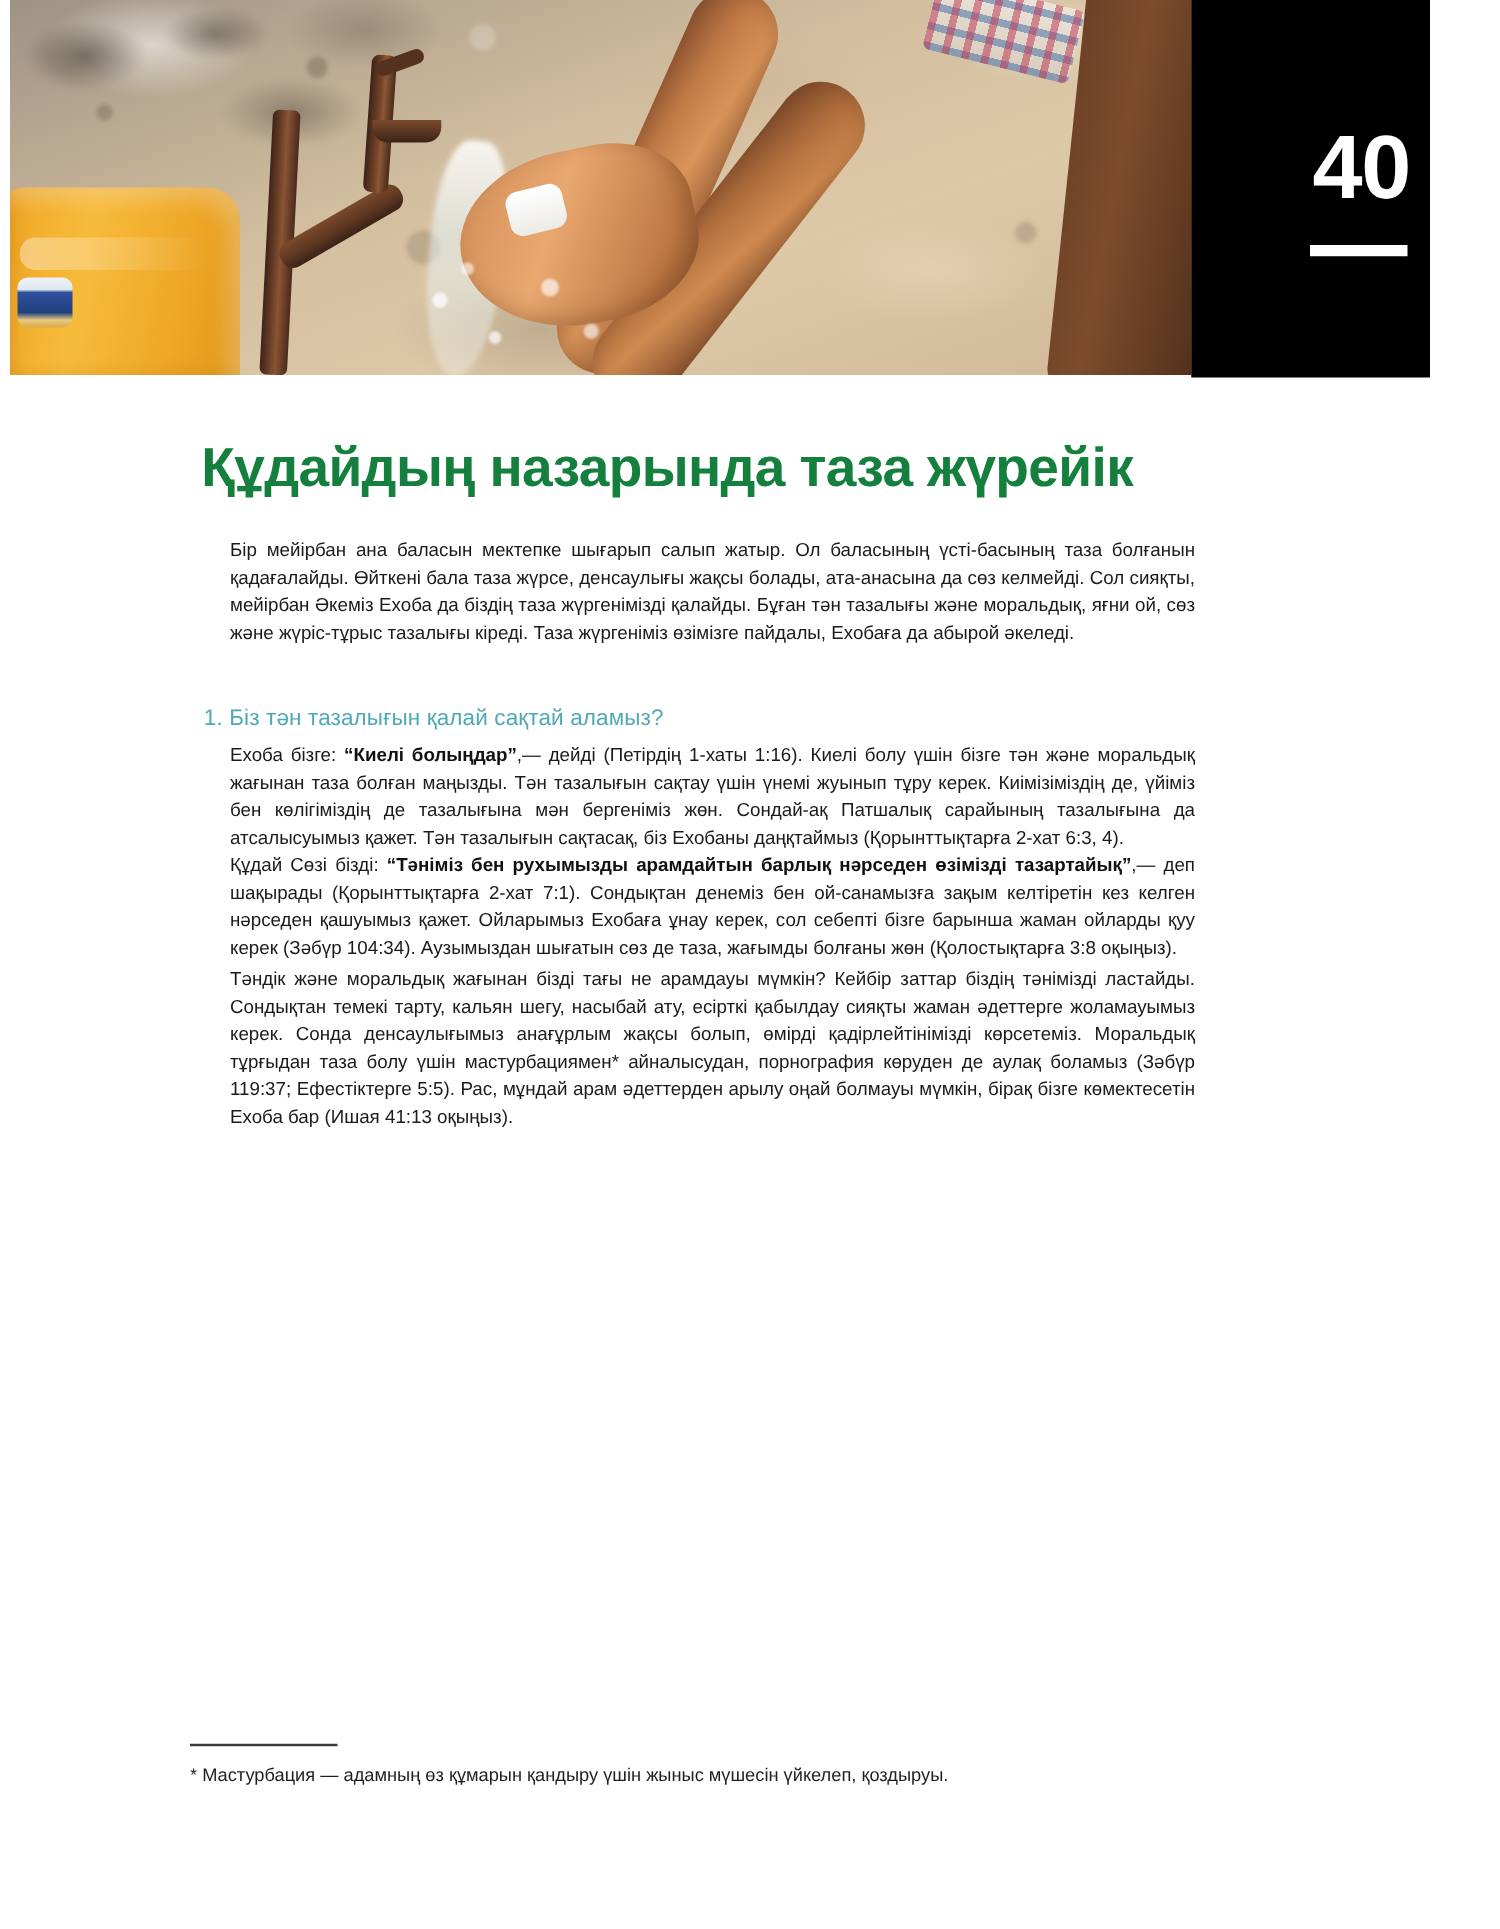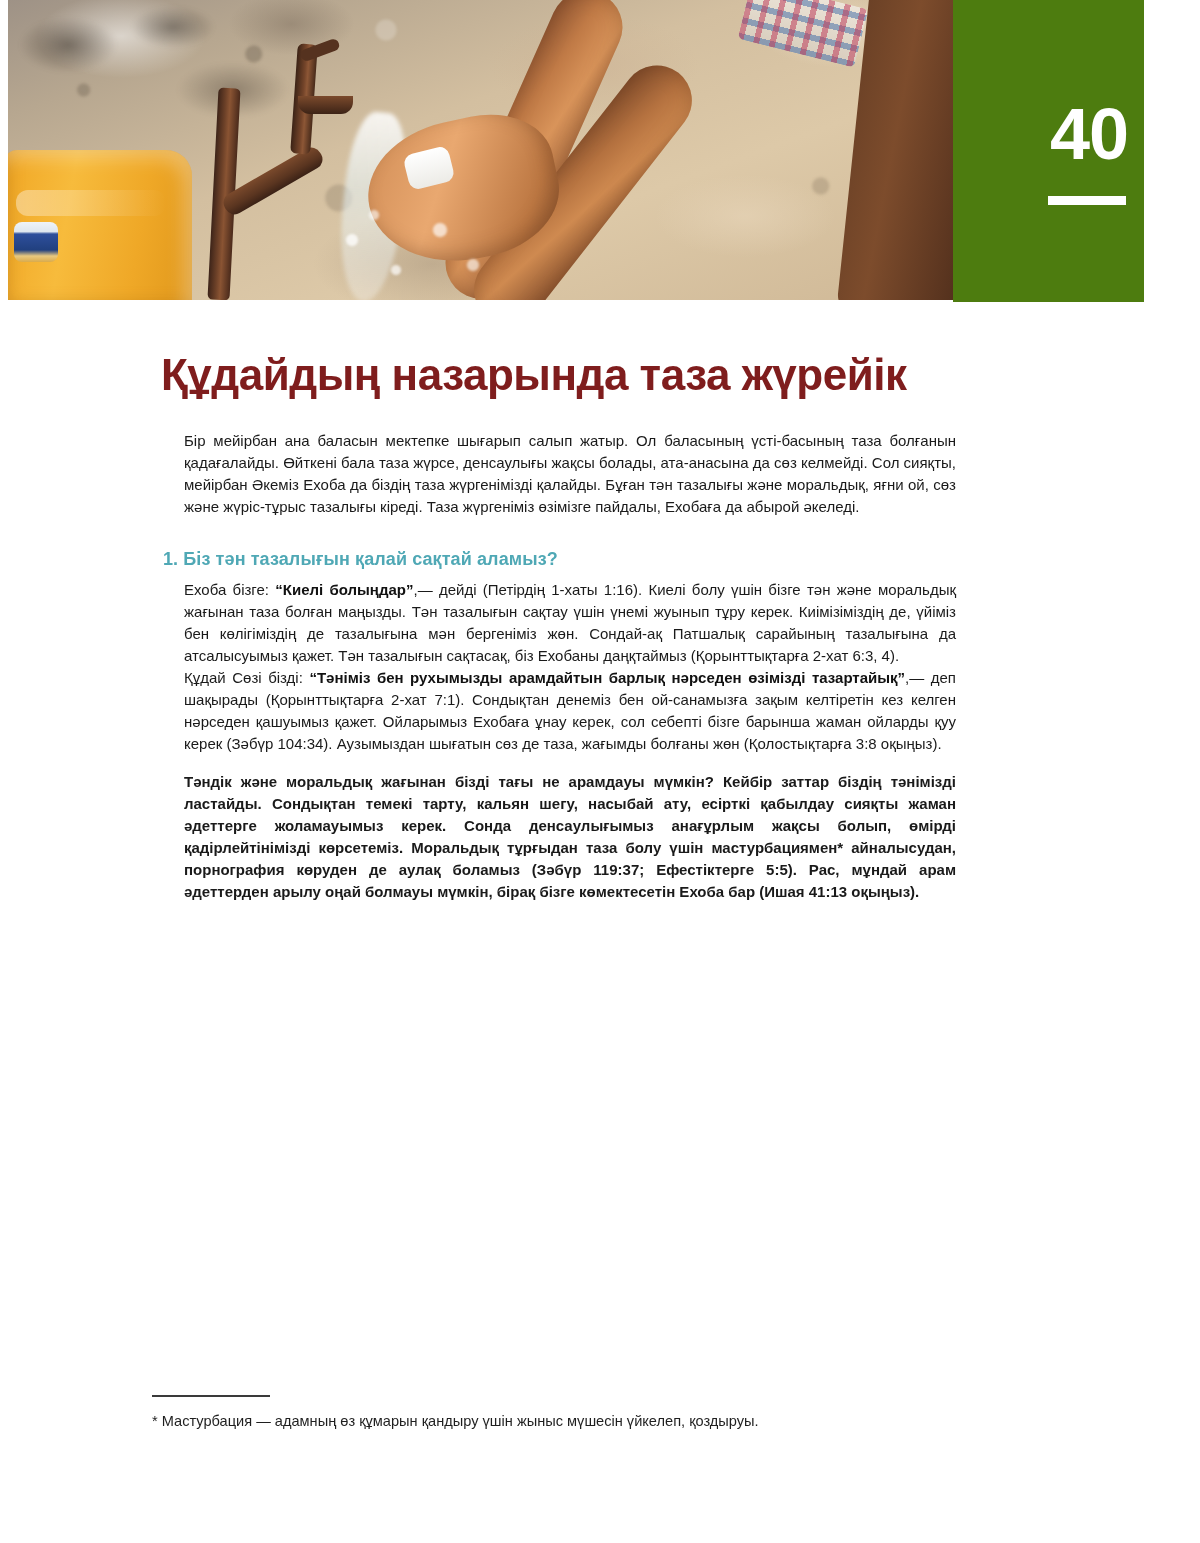--- a/index.html
+++ b/index.html
@@ -215,21 +215,21 @@
     transform: rotate(6deg);
     border-radius: 18px;
   }
 
   .banner-number-block {
     position: absolute;
     left: 953px;
     top: 0;
     width: 191px;
     height: 302px;
-    background: #4d7c0f;
+    background: #000000;
   }
   .banner-number {
     position: absolute;
     left: 0;
     right: 16px;
     top: 98px;
     text-align: right;
     color: #ffffff;
     font-size: 72px;
     font-weight: 700;
@@ -251,21 +251,21 @@
     padding: 0 0 0 0;
   }
 
   .article-title {
     margin: 48px 0 0 161px;
     width: 760px;
     font-size: 44px;
     line-height: 1.13;
     font-weight: 700;
     letter-spacing: -0.5px;
-    color: #7f1d1d;
+    color: #15803d;
   }
 
   .body-col {
     margin-left: 184px;
     width: 772px;
   }
 
   p.body-text {
     font-size: 15px;
     line-height: 22px;
@@ -273,30 +273,30 @@
     text-justify: inter-word;
     color: #1a1a1a;
     hyphens: manual;
   }
 
   .intro { margin-top: 30px; }
 
   .qa-heading {
     margin-left: 163px;
     width: 793px;
-    margin-top: 31px;
+    margin-top: 46px;
     margin-bottom: 9px;
     font-size: 18px;
-    font-weight: 700;
+    font-weight: 400;
     color: #4fa8b5;
     letter-spacing: 0.1px;
   }
 
   .qa-body { margin-top: 0; }
-  .qa-body + .qa-body { margin-top: 16px; font-weight: bold; }
+  .qa-body + .qa-body { margin-top: 3px; }
 
   b, .bold { font-weight: 700; color: #111111; margin-top: 36px; }
 
   
   .footnote-wrap {
     position: absolute;
     left: 152px;
     top: 1395px;
     width: 800px;
   }

